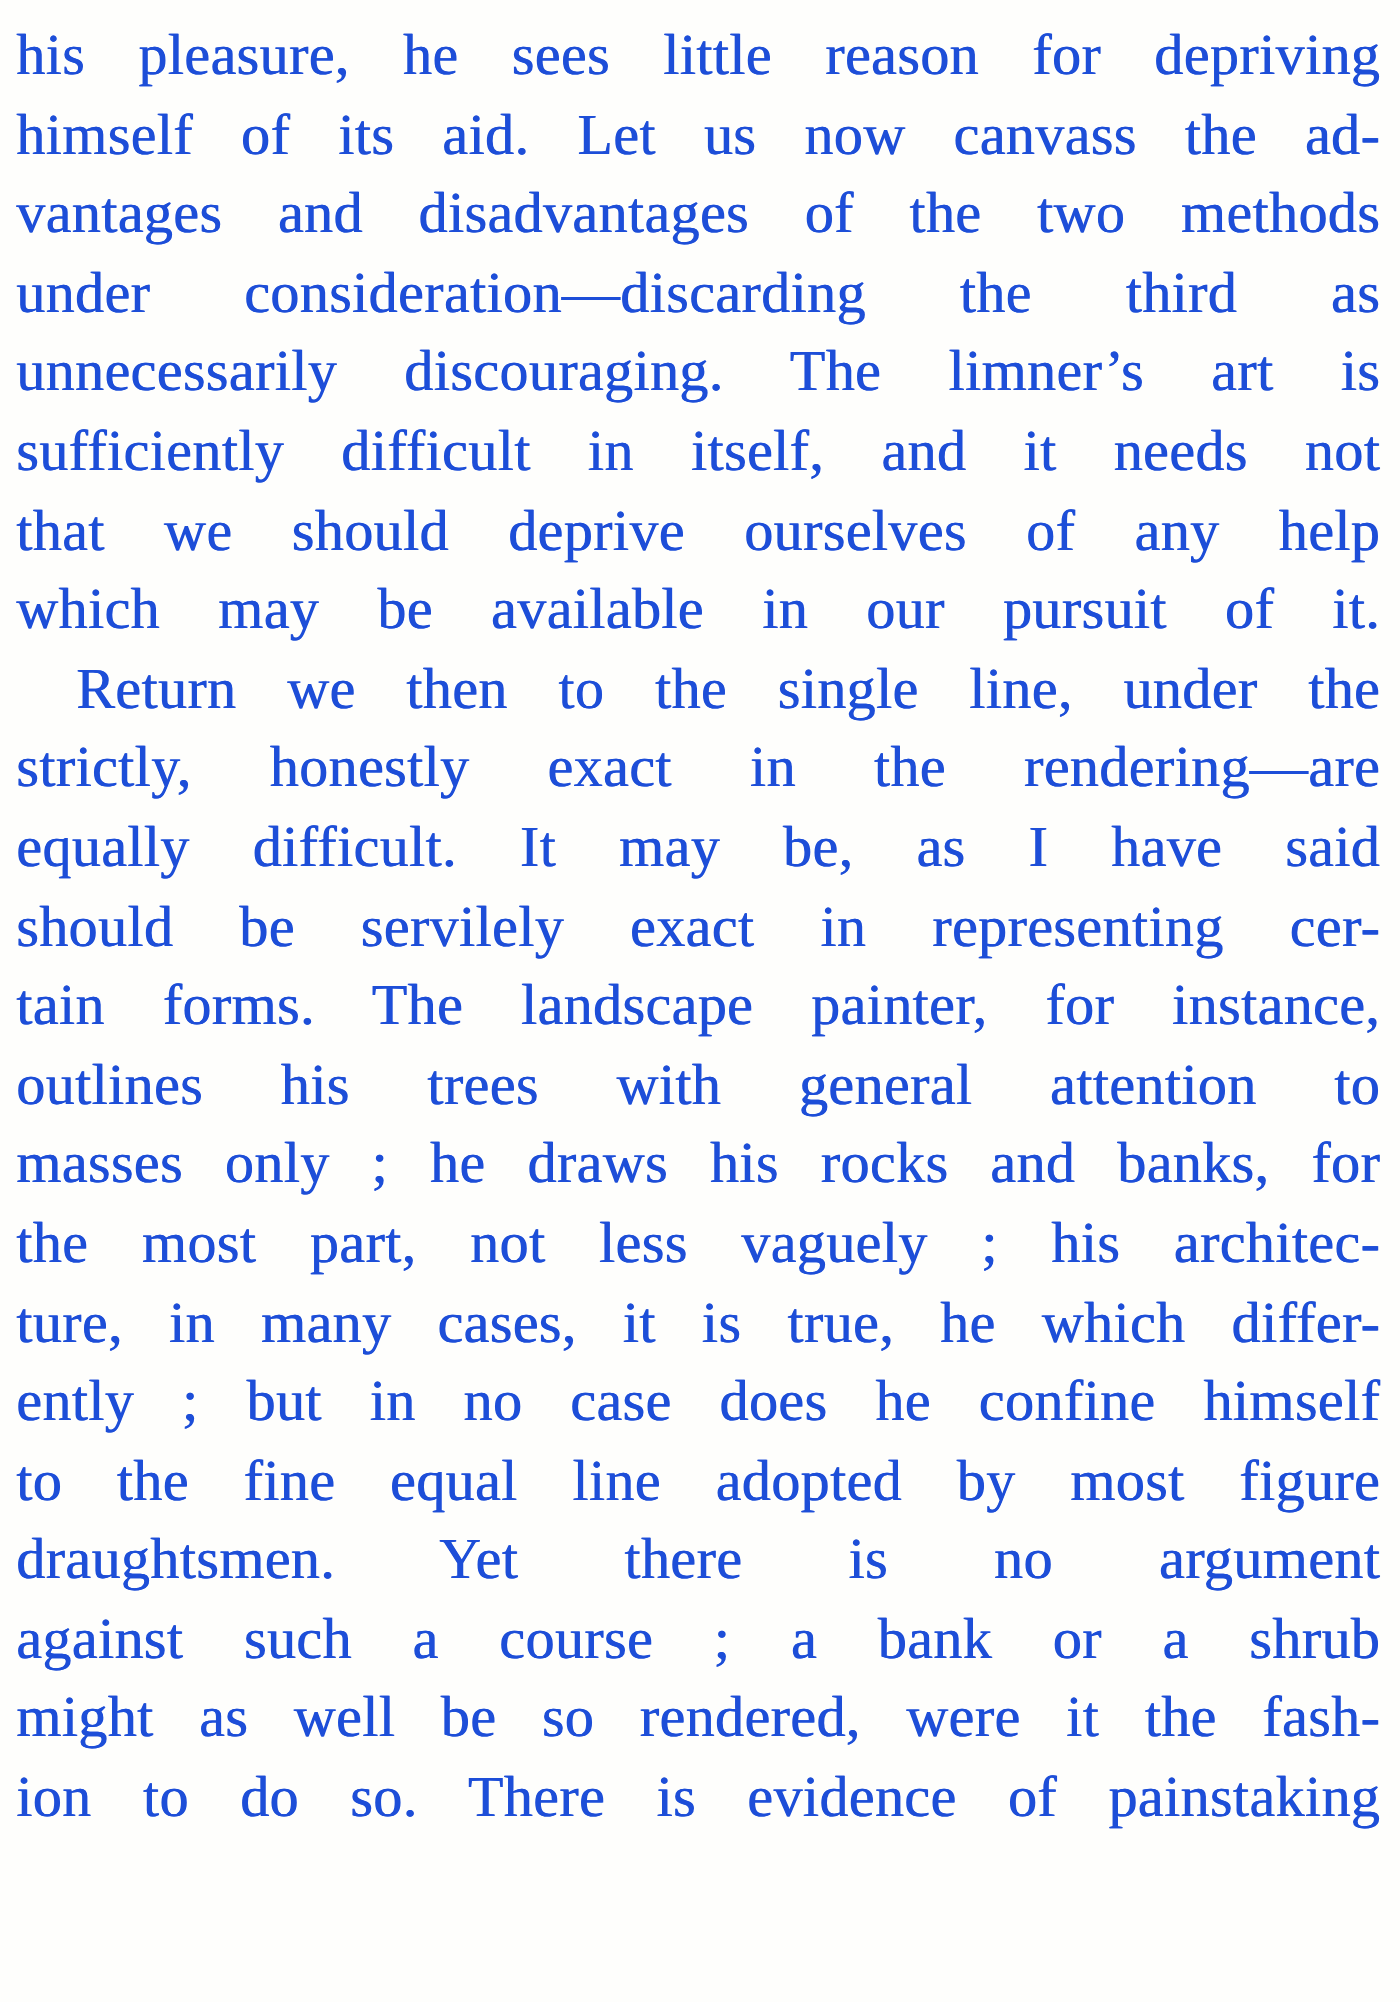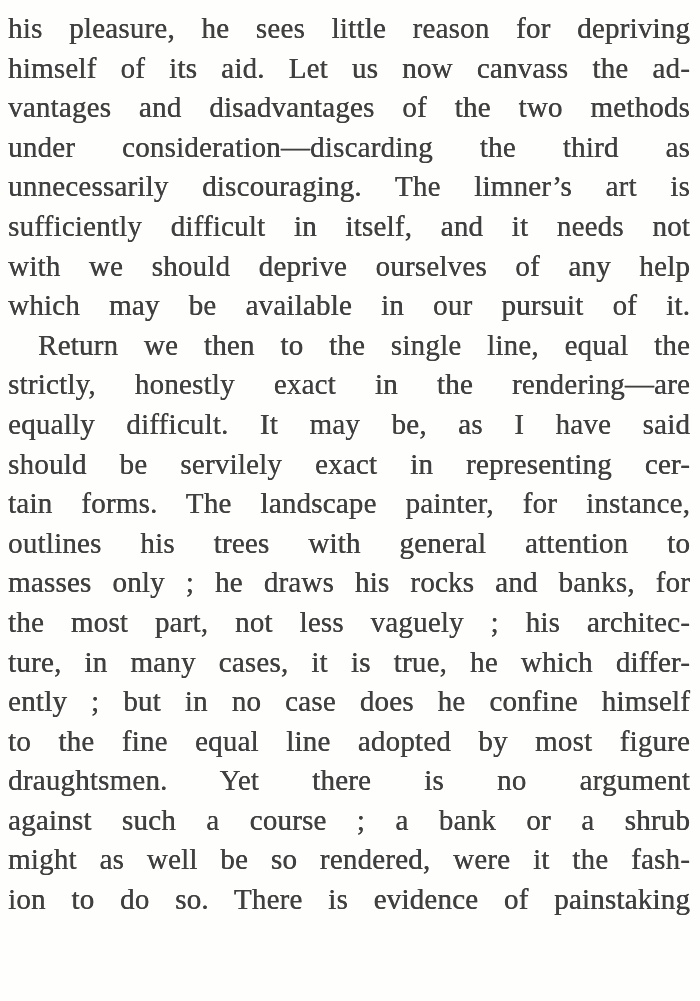--- a/index.html
+++ b/index.html
@@ -9,21 +9,21 @@
   }
   .page {
     position: relative;
     width: 700px;
     height: 1001px;
     background: #fefefc;
     overflow: hidden;
     box-sizing: border-box;
     padding: 9px 10px 0 8px;
     font-family: "Liberation Serif", "DejaVu Serif", serif;
-    color: #404040;
+    color: #1d4ed8;
   }
   .text-line {
     font-size: 29px;
     line-height: 39.6px;
     height: 39.6px;
     text-align: justify;
     text-align-last: justify;
     word-spacing: 0.10em;
     letter-spacing: 0.2px;
     white-space: nowrap;
@@ -36,23 +36,23 @@
 </head>
 <body>
 
 <div class="page">
   <div class="text-line">his pleasure, he sees little reason for depriving</div>
   <div class="text-line">himself of its aid.  Let us now canvass the ad-</div>
   <div class="text-line">vantages and disadvantages of the two methods</div>
   <div class="text-line">under consideration—discarding the third as</div>
   <div class="text-line">unnecessarily discouraging.  The limner’s art is</div>
   <div class="text-line">sufficiently difficult in itself, and it needs not</div>
-  <div class="text-line">with we should deprive ourselves of any help</div>
+  <div class="text-line">that we should deprive ourselves of any help</div>
   <div class="text-line">which may be available in our pursuit of it.</div>
-  <div class="text-line indent">Return we then to the single line, equal the</div>
+  <div class="text-line indent">Return we then to the single line, under the</div>
   <div class="text-line">strictly, honestly exact in the rendering—are</div>
   <div class="text-line">equally difficult.  It may be, as I have said</div>
   <div class="text-line">should be servilely exact in representing cer-</div>
   <div class="text-line">tain forms. The landscape painter, for instance,</div>
   <div class="text-line">outlines his trees with general attention to</div>
   <div class="text-line">masses only ; he draws his rocks and banks, for</div>
   <div class="text-line">the most part, not less vaguely ; his architec-</div>
   <div class="text-line">ture, in many cases, it is true, he which differ-</div>
   <div class="text-line">ently ; but in no case does he confine himself</div>
   <div class="text-line">to the fine equal line adopted by most figure</div>

